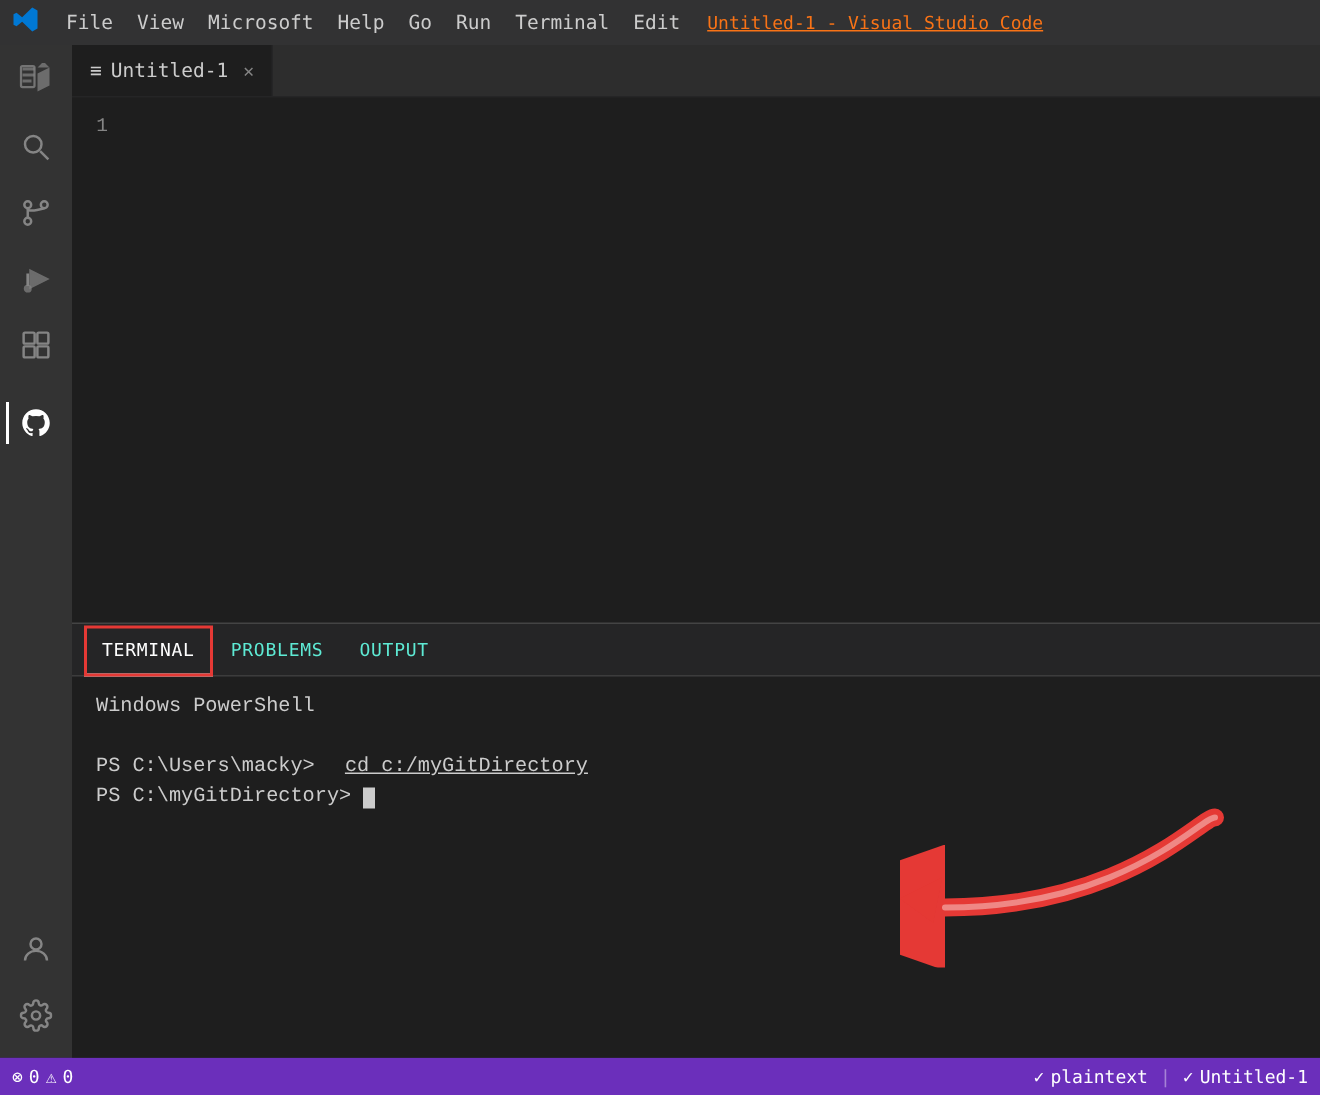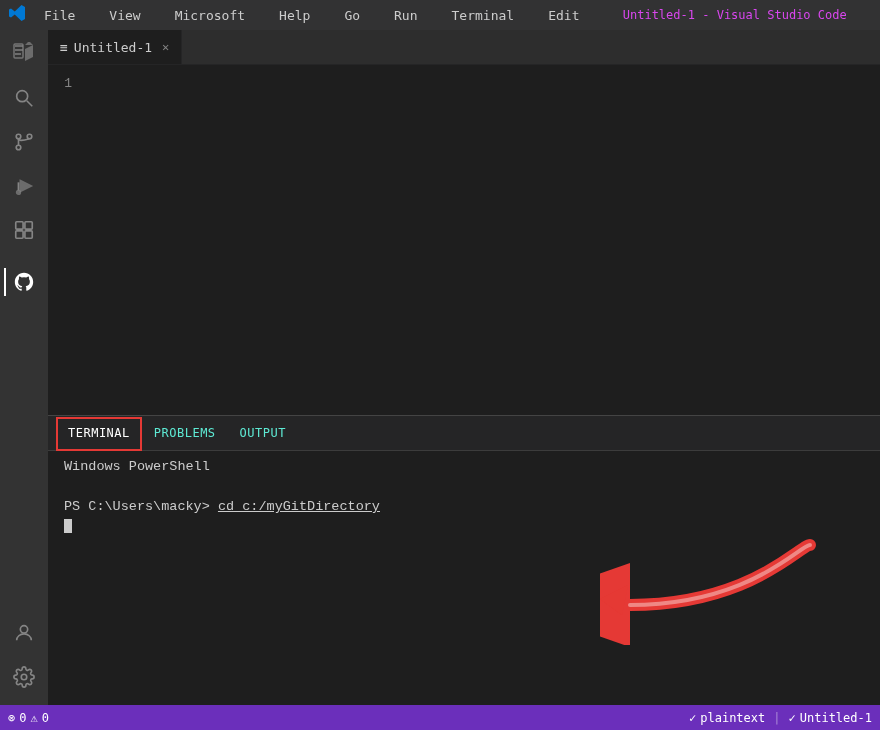--- a/index.html
+++ b/index.html
@@ -21,33 +21,34 @@
       padding: 0 8px;
       gap: 10px;
     }
     .title-bar-logo {
       color: #0078d4;
       font-size: 18px;
       font-weight: bold;
     }
     .title-bar-menus {
       display: flex;
-      gap: 18px;
+      gap: 0;
       font-size: 13px;
       color: #ccc;
     }
     .title-bar-menus span {
       padding: 2px 8px;
       cursor: pointer;
     }
     .title-bar-title {
       flex: 1;
-      text-align: center;
+      text-align: left;
       font-size: 12px;
-      color: #d946ef;
+      color: #f97316;
+      text-decoration: underline;
     }
 
     
     .main-layout {
       display: flex;
       height: calc(730px - 30px - 25px);
     }
 
     
     .activity-bar {
@@ -198,21 +199,21 @@
       padding: 8px 16px;
       font-family: Consolas, 'Courier New', monospace;
       font-size: 13.5px;
       color: #cccccc;
       overflow: hidden;
       position: relative;
     }
     .terminal-line {
       height: 20px;
       display: flex;
-      align-items: flex-start;
+      align-items: flex-end;
       white-space: pre;
     }
     .terminal-line.empty { height: 10px; }
     .cmd-highlight {
       text-decoration: underline;
       color: #cccccc;
     }
     .cursor-block {
       display: inline-block;
       width: 8px;
@@ -376,24 +377,24 @@
         </div>
       </div>
 
       <div class="terminal-content">
         <div class="terminal-line">
           <span>Windows PowerShell</span>
         </div>
         <div class="terminal-line empty"></div>
         <div class="terminal-line empty"></div>
         <div class="terminal-line">
-          <span>PS C:\Users\macky&gt; </span><span class="cmd-highlight" style="text-decoration:underline;">cd c:/myGitDirectory</span>
+          <span>PS C:\Users\macky&gt; </span><span class="cmd-highlight" style="text-decoration:underline;margin-left:12px;">cd c:/myGitDirectory</span>
         </div>
         <div class="terminal-line">
-          <span class="cursor-block"></span>
+          <span>PS C:\myGitDirectory&gt; </span><span class="cursor-block"></span>
         </div>
 
         <div class="arrow-container">
           <svg width="220" height="120" viewBox="0 0 220 120">
 
             <defs>
               <marker id="arrowhead" markerWidth="10" markerHeight="7" refX="0" refY="3.5" orient="auto">
                 <polygon points="0 0, 10 3.5, 0 7" fill="#e53935"></polygon>
               </marker>
             </defs>

